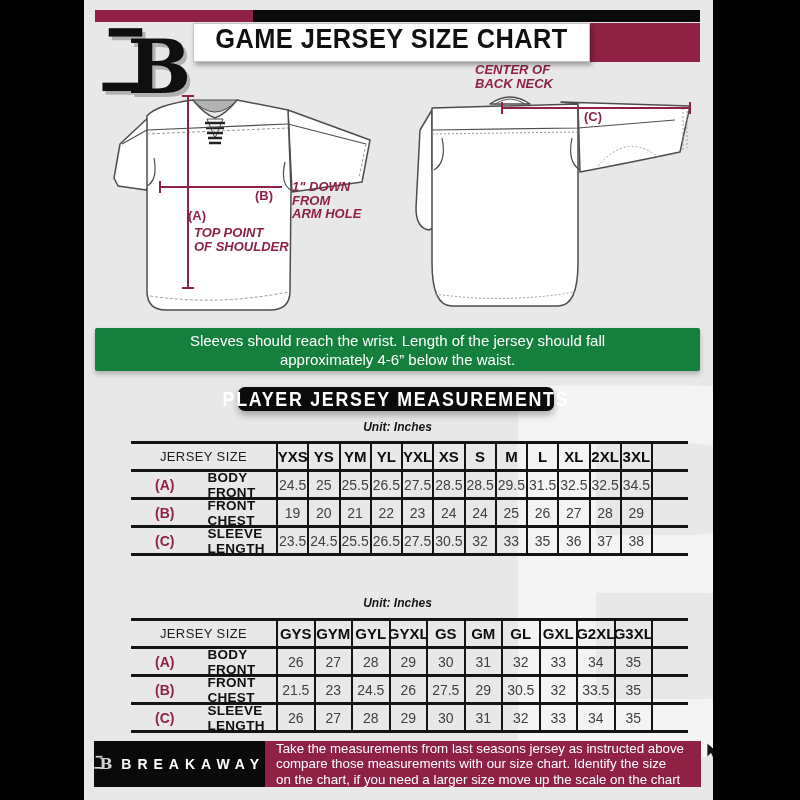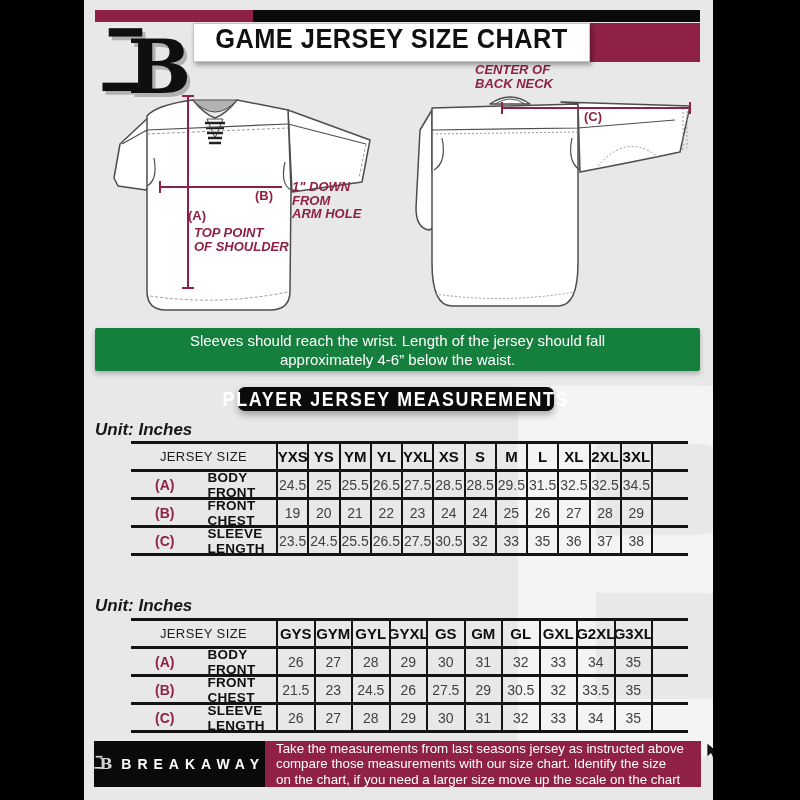--- a/index.html
+++ b/index.html
@@ -24,21 +24,21 @@
   .ann.lbl{font-weight:bold;font-size:13px;}
   .ann.txt{font-style:italic;font-weight:bold;font-size:13px;line-height:13.5px;white-space:pre-line;}
   
   #banner{left:11px;top:328px;width:605px;height:43px;background:#15803d;border-radius:2px;
           box-shadow:0 3px 5px rgba(0,0,0,.25);color:#fff;text-align:center;font-size:15px;line-height:19px;
           display:flex;flex-direction:column;justify-content:center;z-index:2;}
   
   .secbox{left:154px;width:316px;height:24px;background:#0b0b0b;border-radius:7px;
           box-shadow:0 4px 7px rgba(0,0,0,.3);display:flex;align-items:center;justify-content:center;z-index:2;}
   .secbox span{color:#fff;font-size:21px;font-weight:bold;letter-spacing:2px;display:inline-block;transform:scaleX(.85);white-space:nowrap;}
-  .unit{left:11px;width:605px;font-style:italic;font-weight:bold;font-size:17px;color:#151515;z-index:2;}
+  .unit{left:11px;width:605px;text-align:center;font-style:italic;font-weight:bold;font-size:12px;color:#151515;z-index:2;}
   
   .mtable{left:47px;width:557px;border-bottom:3px solid #141414;z-index:2;}
   .trow{display:grid;height:28px;border-top:3px solid #141414;box-sizing:border-box;}
   .ptab .trow{grid-template-columns:145px repeat(12,31.25px) 1fr;}
   .gtab .trow{grid-template-columns:145px repeat(10,37.5px) 1fr;}
   .cell{display:flex;align-items:center;justify-content:center;overflow:hidden;}
   .cell.hd,.cell.v,.cell.sp{border-left:2px solid #141414;}
   .cell.corner{font-size:13px;font-weight:normal;letter-spacing:.4px;color:#1c1c1c;}
   .cell.hd{font-size:15px;font-weight:bold;color:#0d0d0d;}
   .cell.v{font-size:14px;color:#3f3f3f;}

